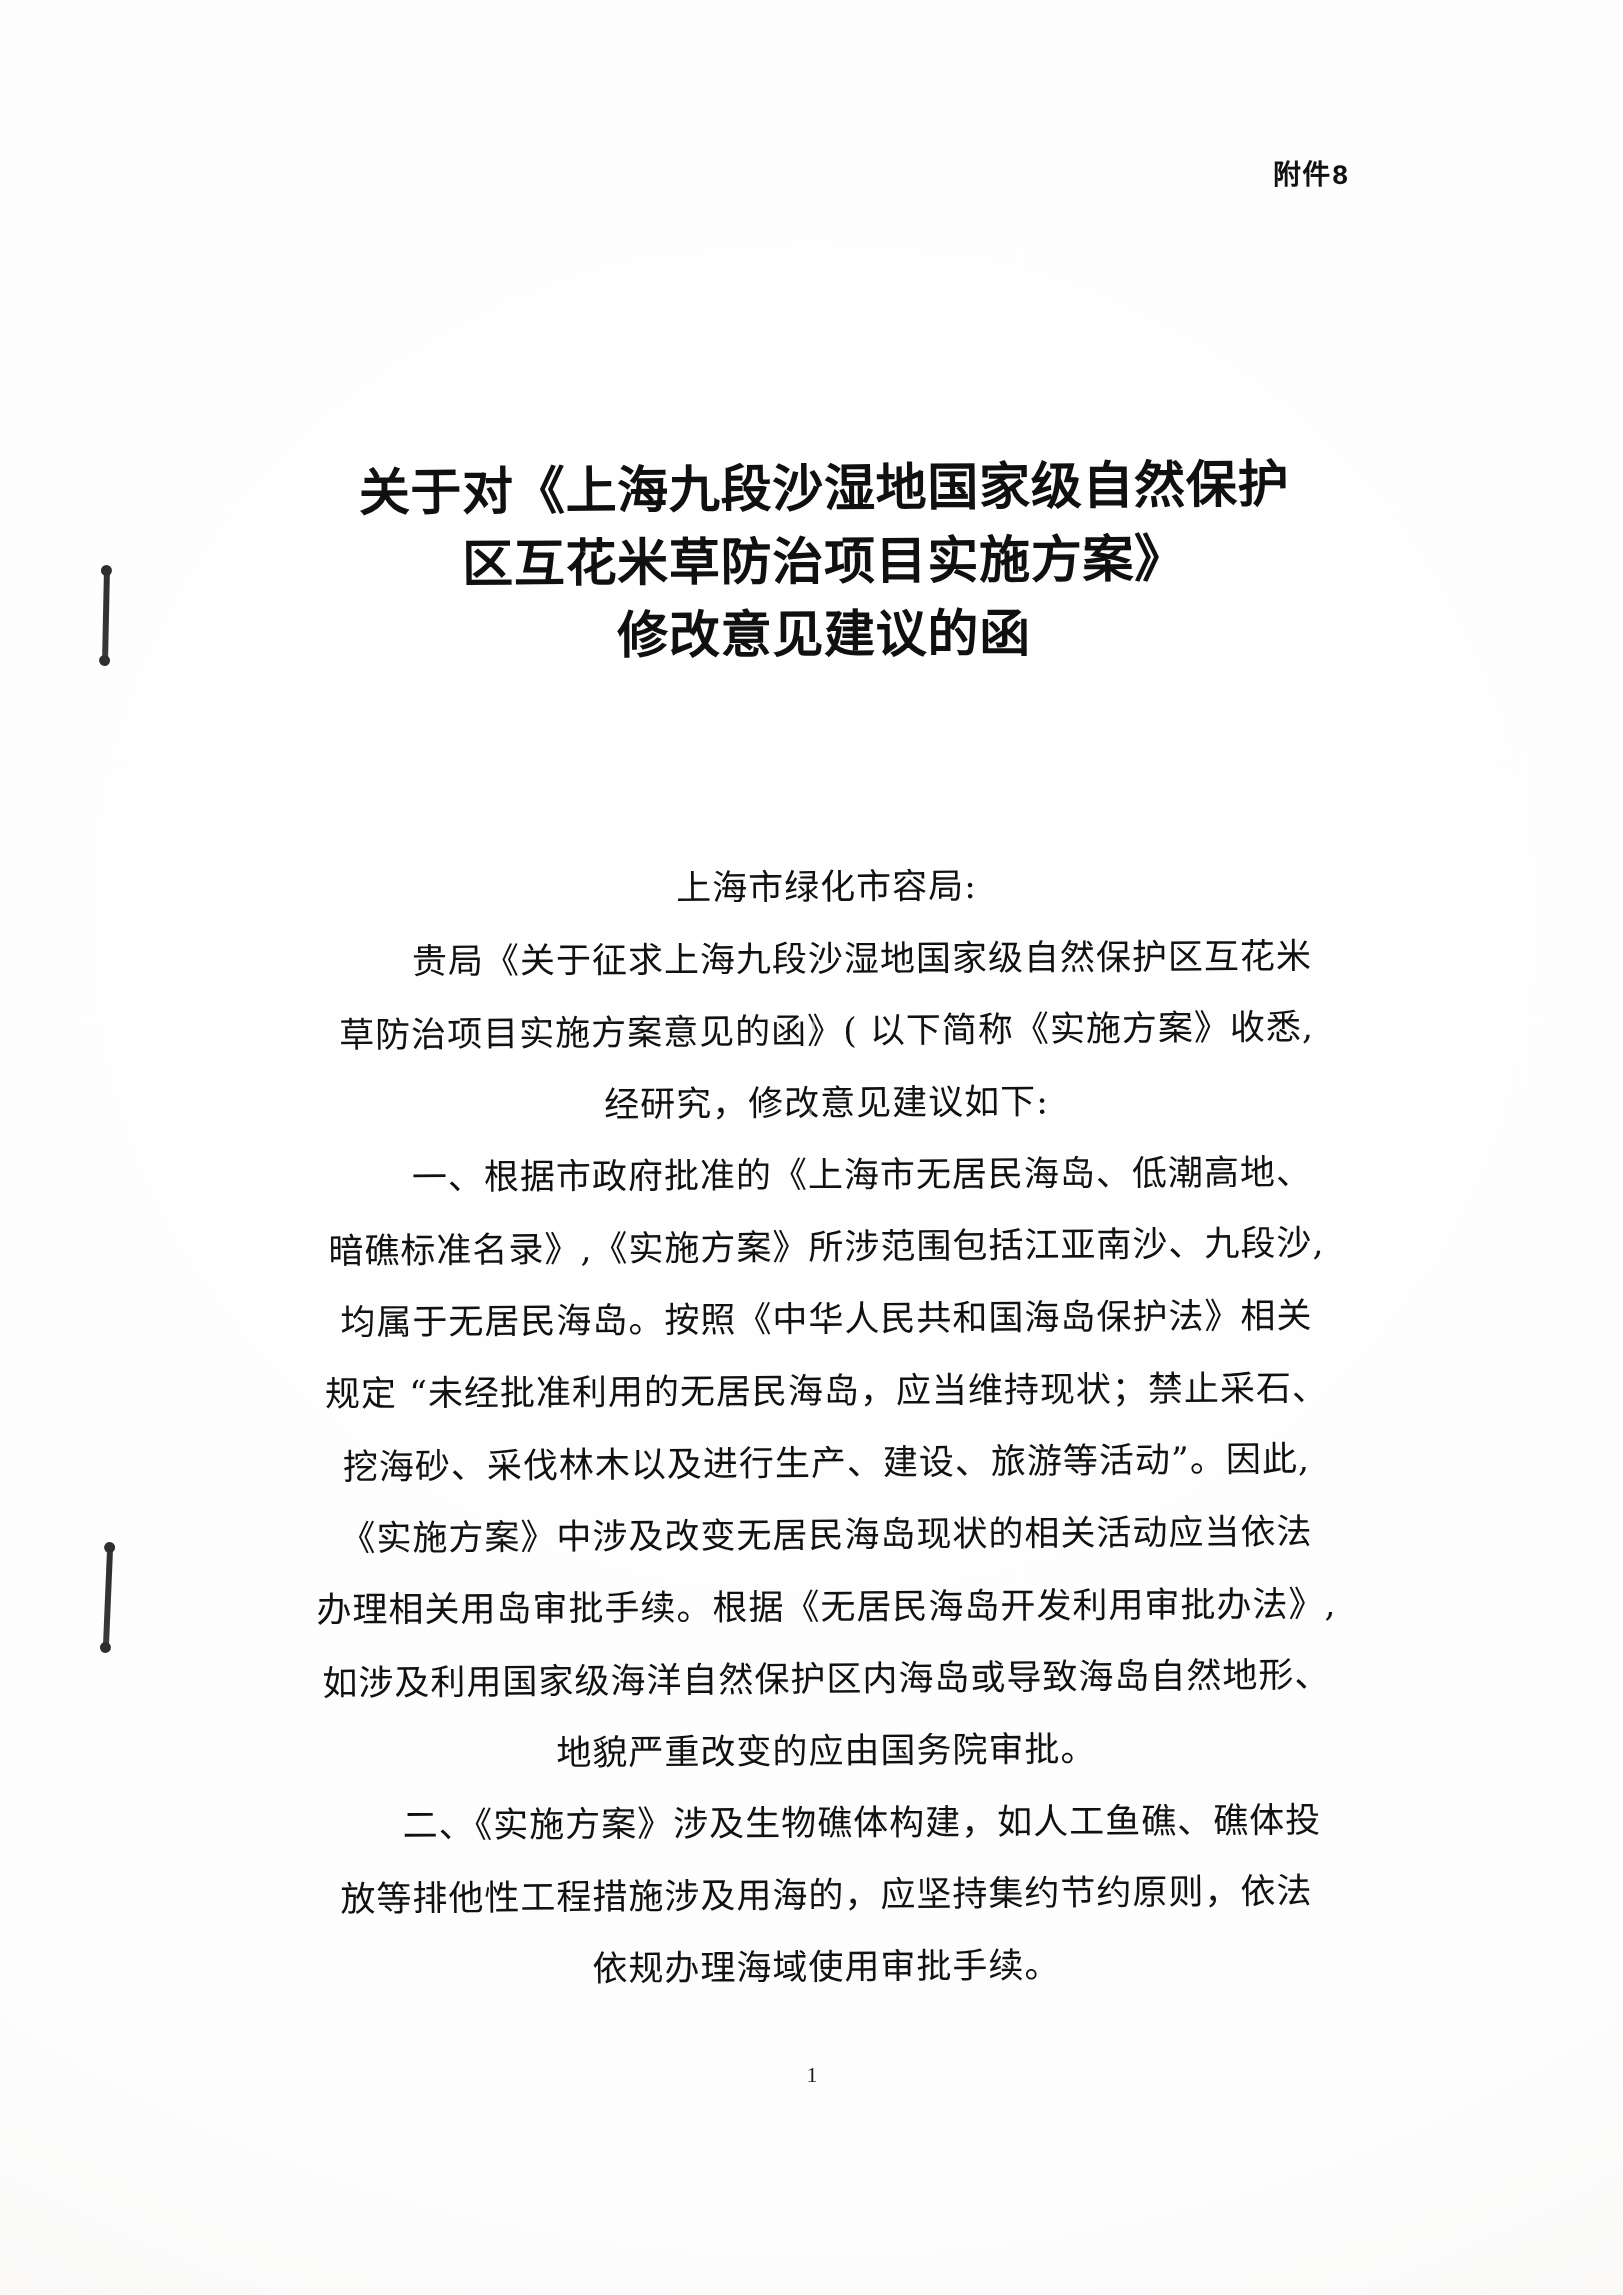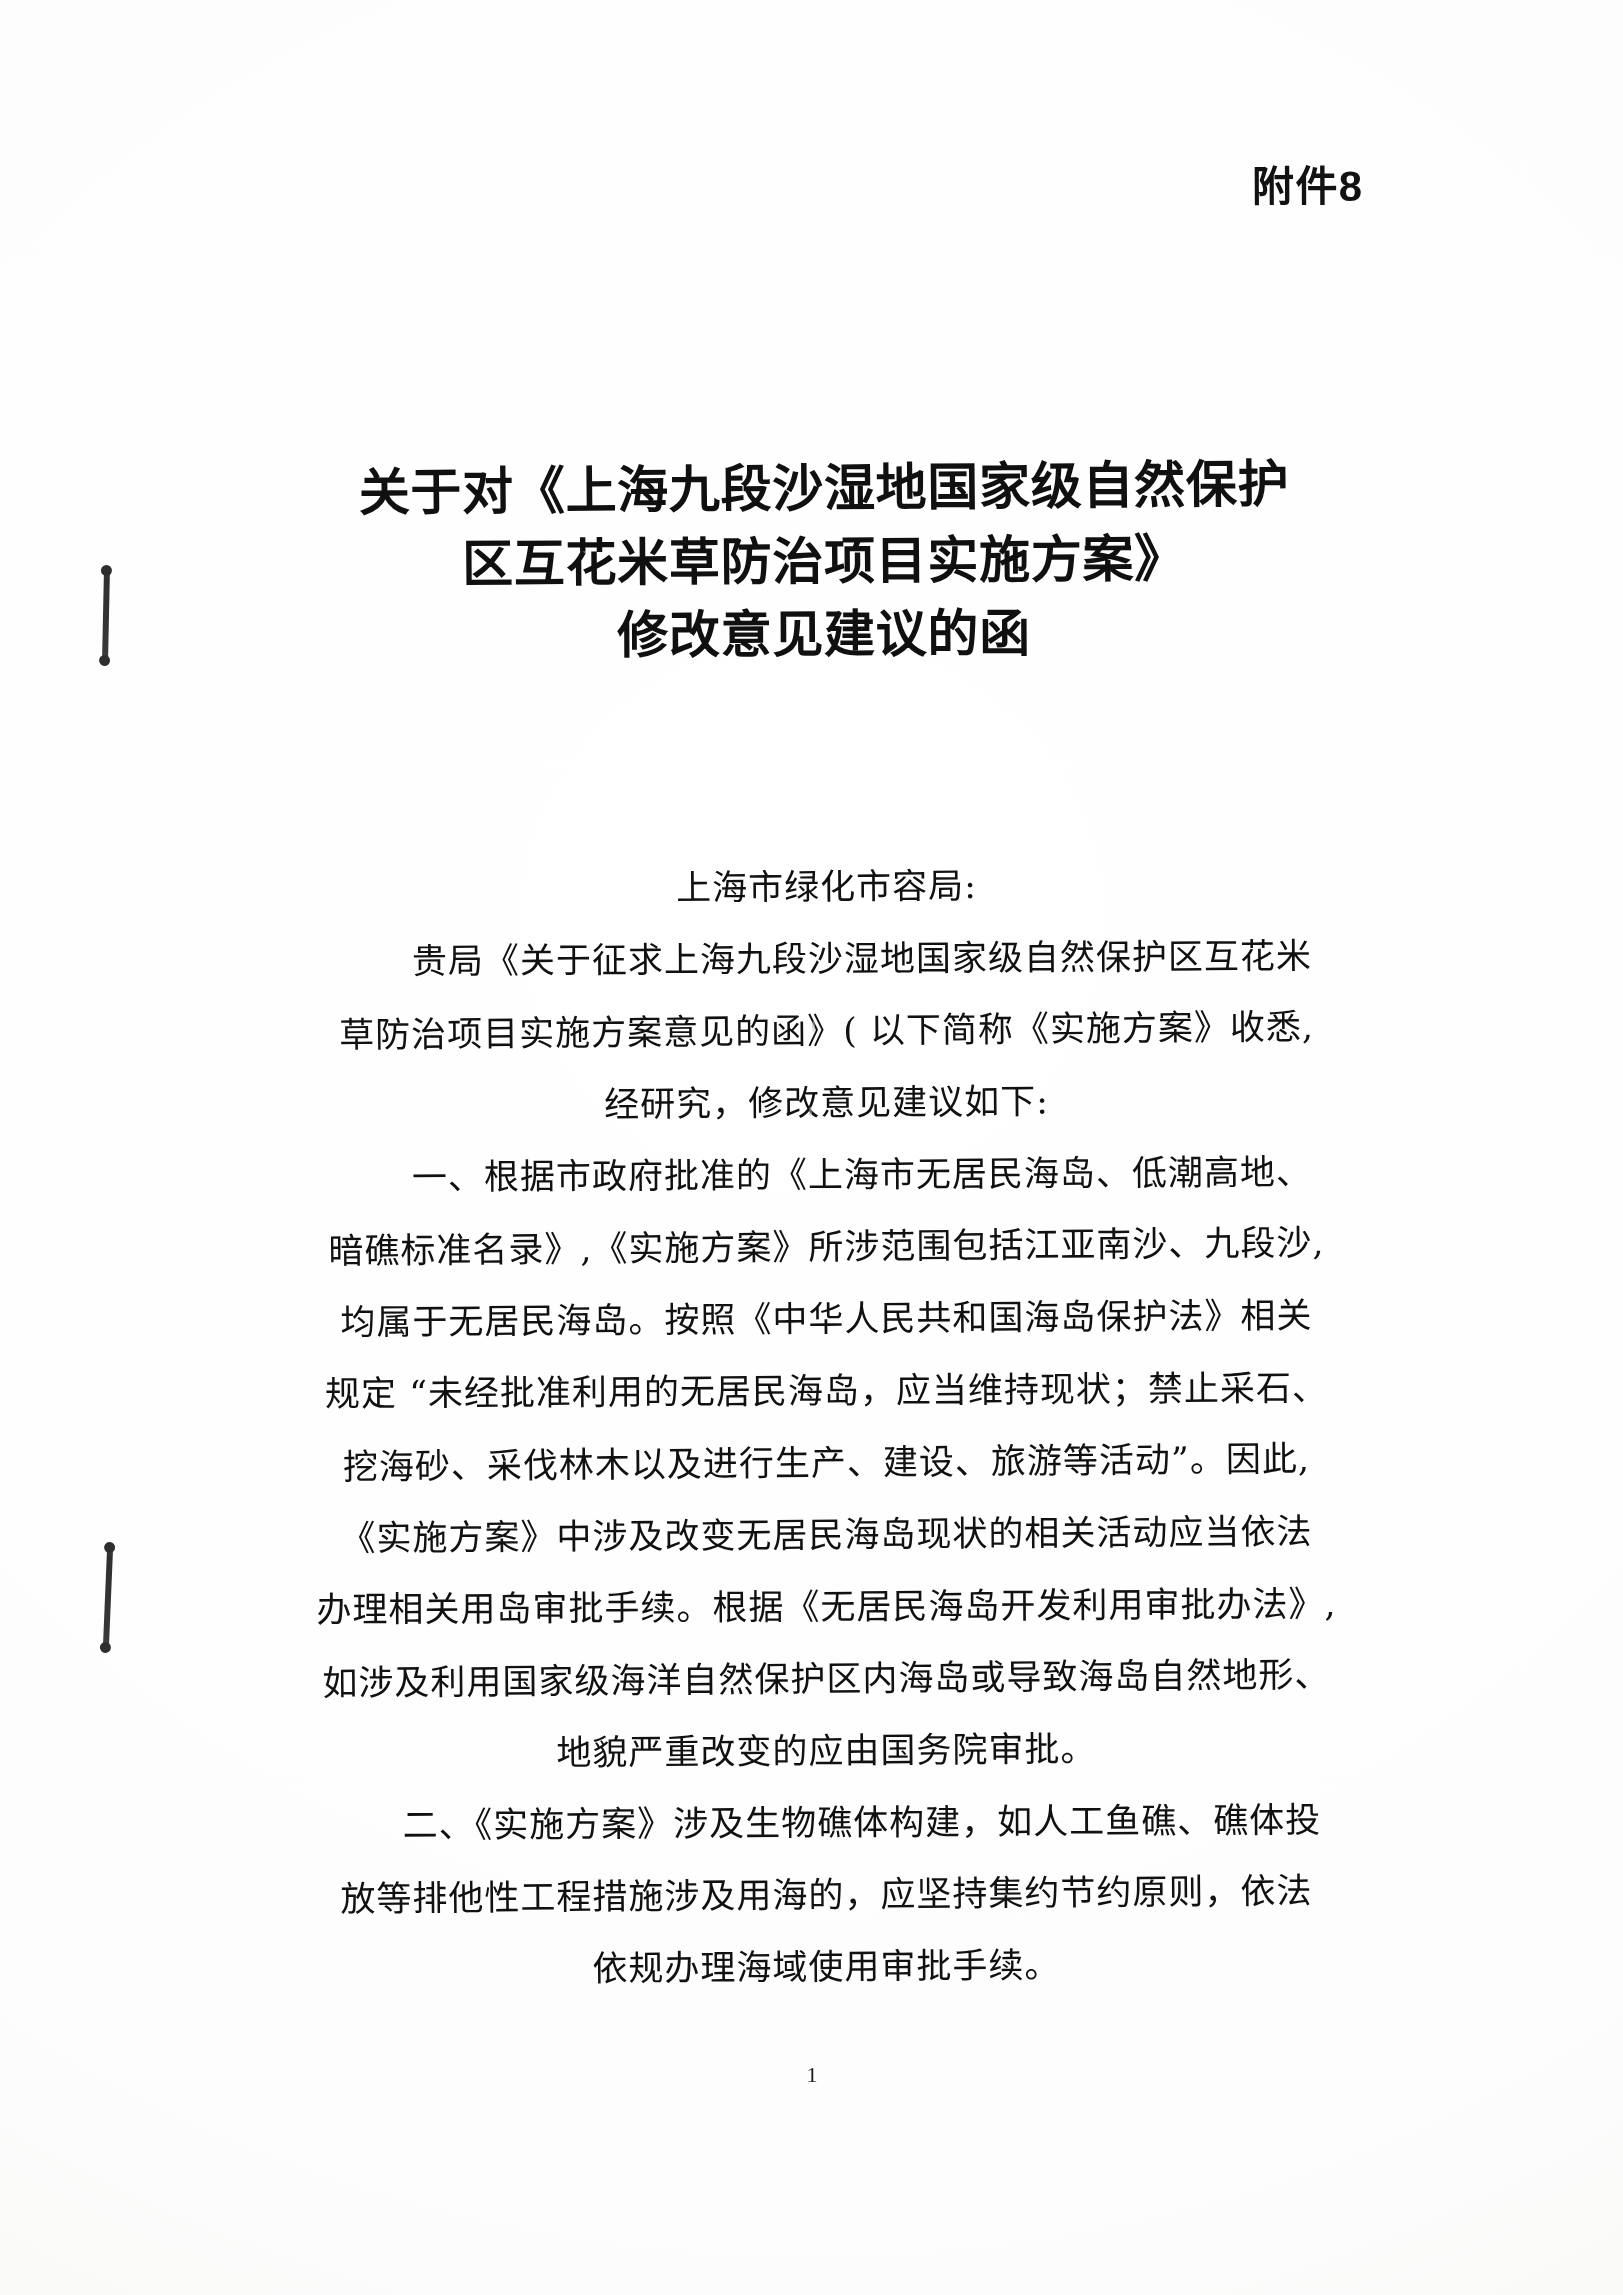--- a/index.html
+++ b/index.html
@@ -23,25 +23,25 @@
     position: absolute;
     inset: 0;
     background:
       radial-gradient(ellipse 120% 80% at 50% 40%, #ffffff 0%, #fdfdfd 70%, #f7f6f4 100%);
   }
 
   
   .attachment-marker {
     position: absolute;
     top: 152px;
-    right: 261px;
-    font-size: 42px;
+    right: 274px;
+    font-size: 28px;
     font-weight: bold;
     letter-spacing: 1.3px;
-    font-family: Liberation Sans, sans-serif;
+    font-family: Liberation Mono, monospace;
     color: #121212;
     white-space: nowrap;
     transform: rotate(-0.25deg);
   }
 
   
   .doc-title {
     position: absolute;
     top: 452px;
     left: 12px;

